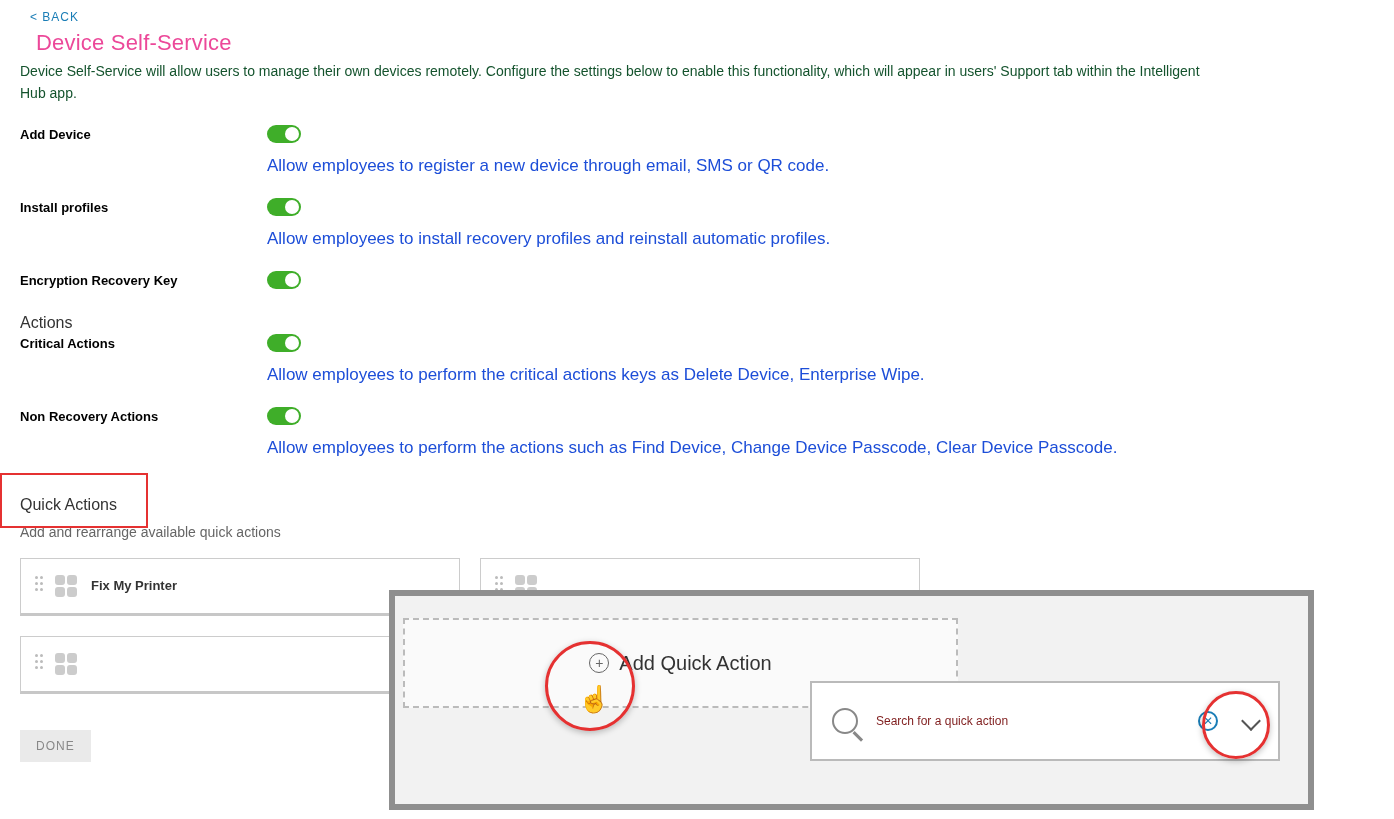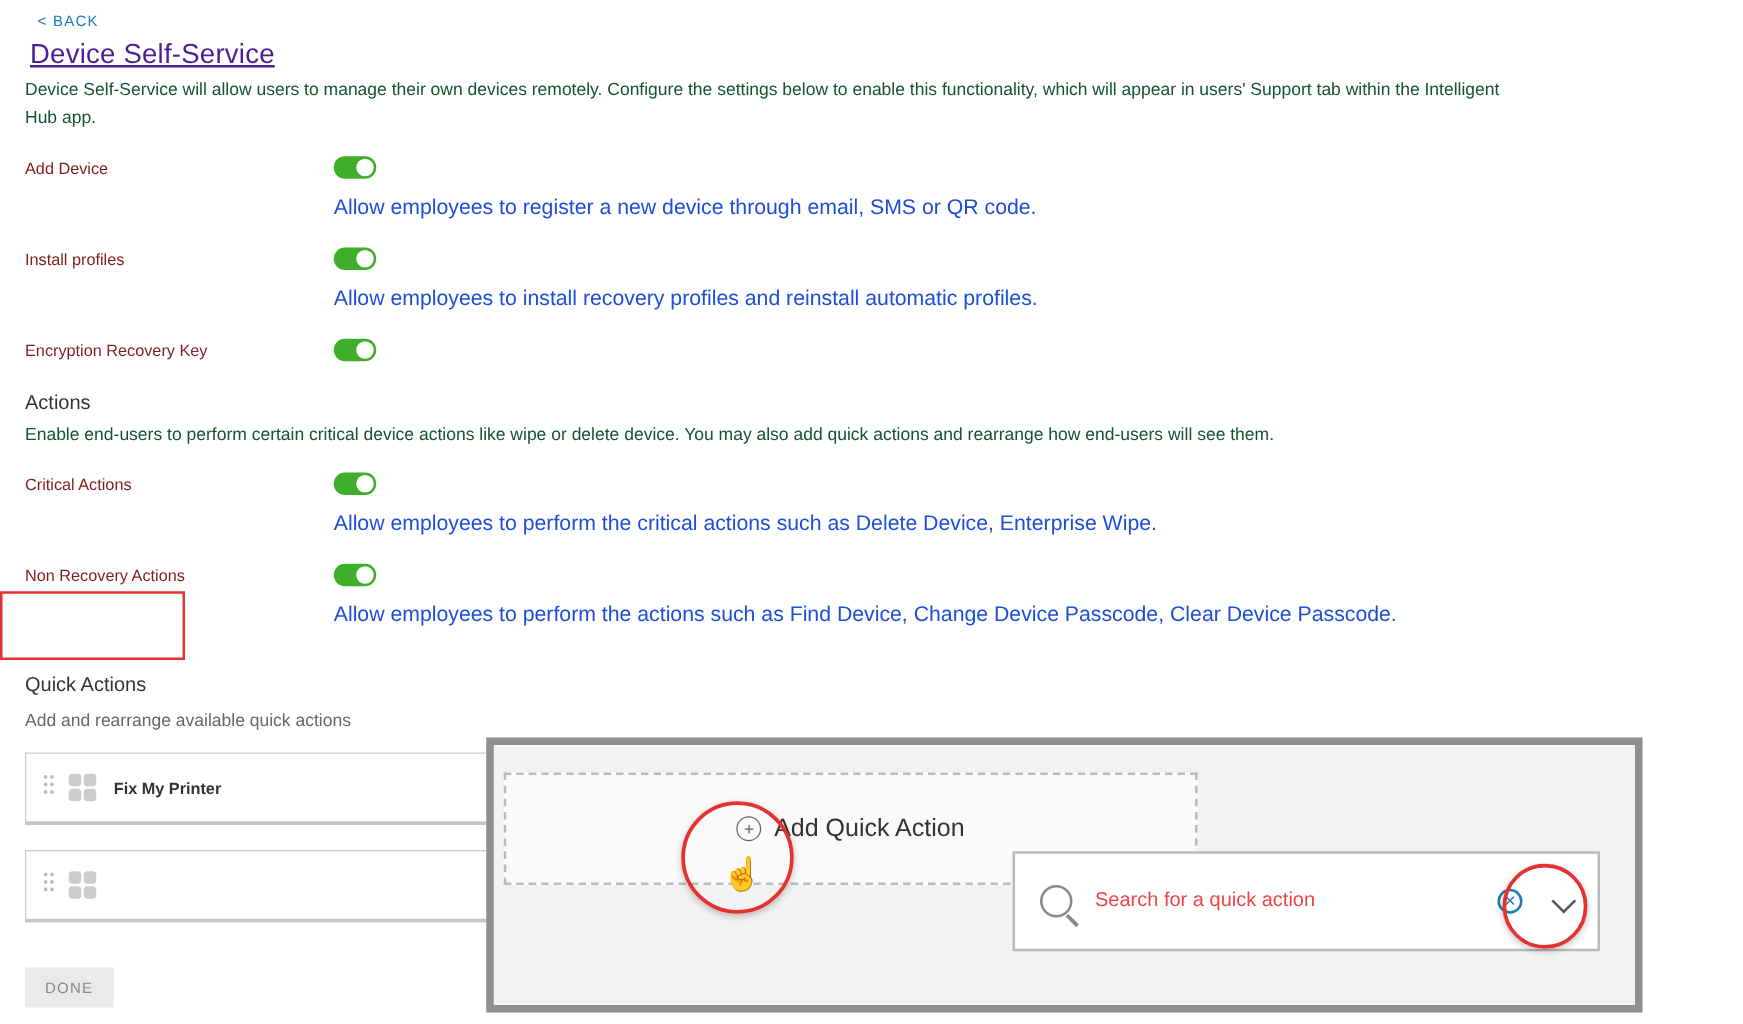--- a/index.html
+++ b/index.html
@@ -20,42 +20,41 @@
     color: #1a7db6;
     font-size: 12px;
     letter-spacing: 1px;
     cursor: pointer;
     display: inline-block;
     margin-left: 10px;
   }
   h1.section-title {
     font-size: 22px;
     font-weight: 400;
-    margin: 6px 0 4px 4px;
-    color: #4c1d95;
+    margin: 6px 0 4px 16px;
+    color: #ec4899;
     letter-spacing: 0.2px;
-    text-decoration: underline;
   }
   .section-desc {
     font-size: 14px;
     color: #14532d;
     margin: 4px 0 20px 0;
     max-width: 1200px;
     line-height: 1.6;
   }
   .setting-row {
     display: flex;
     align-items: flex-start;
     margin-bottom: 22px;
   }
   .setting-label {
     width: 247px;
-    font-weight: 400;
+    font-weight: 700;
     font-size: 13px;
-    color: #7f1d1d;
+    color: #000000;
     padding-top: 2px;
   }
   .setting-control { flex: 1; }
   .setting-help {
     font-size: 17px;
     color: #1d4ed8;
     margin-top: 10px;
   }
   .toggle {
     width: 34px; height: 18px;
@@ -216,22 +215,22 @@
   .search-icon::after {
     content: "";
     position: absolute;
     width: 12px; height: 2.5px;
     background: #888;
     bottom: -5px; right: -8px;
     transform: rotate(45deg);
   }
   .search-placeholder {
     flex: 1;
-    font-size: 16px;
-    color: #ef4444;
+    font-size: 12px;
+    color: #7f1d1d;
   }
   .clear-circle {
     width: 20px; height: 20px;
     border: 2px solid #1a7db6;
     border-radius: 50%;
     color: #1a7db6;
     display:flex; align-items:center; justify-content:center;
     font-size: 12px;
     cursor: pointer;
   }
@@ -274,27 +273,26 @@
 
   <div class="setting-row">
     <div class="setting-label">Encryption Recovery Key</div>
     <div class="setting-control">
       <div class="toggle"></div>
     </div>
   </div>
 
   
   <h2 class="subsection-title">Actions</h2>
-  <p class="section-desc">Enable end-users to perform certain critical device actions like wipe or delete device. You may also add quick actions and rearrange how end-users will see them.</p>
 
   <div class="setting-row">
     <div class="setting-label">Critical Actions</div>
     <div class="setting-control">
       <div class="toggle"></div>
-      <div class="setting-help">Allow employees to perform the critical actions such as Delete Device, Enterprise Wipe.</div>
+      <div class="setting-help">Allow employees to perform the critical actions keys as Delete Device, Enterprise Wipe.</div>
     </div>
   </div>
 
   <div class="setting-row">
     <div class="setting-label">Non Recovery Actions</div>
     <div class="setting-control">
       <div class="toggle"></div>
       <div class="setting-help">Allow employees to perform the actions such as Find Device, Change Device Passcode, Clear Device Passcode.</div>
     </div>
   </div>

